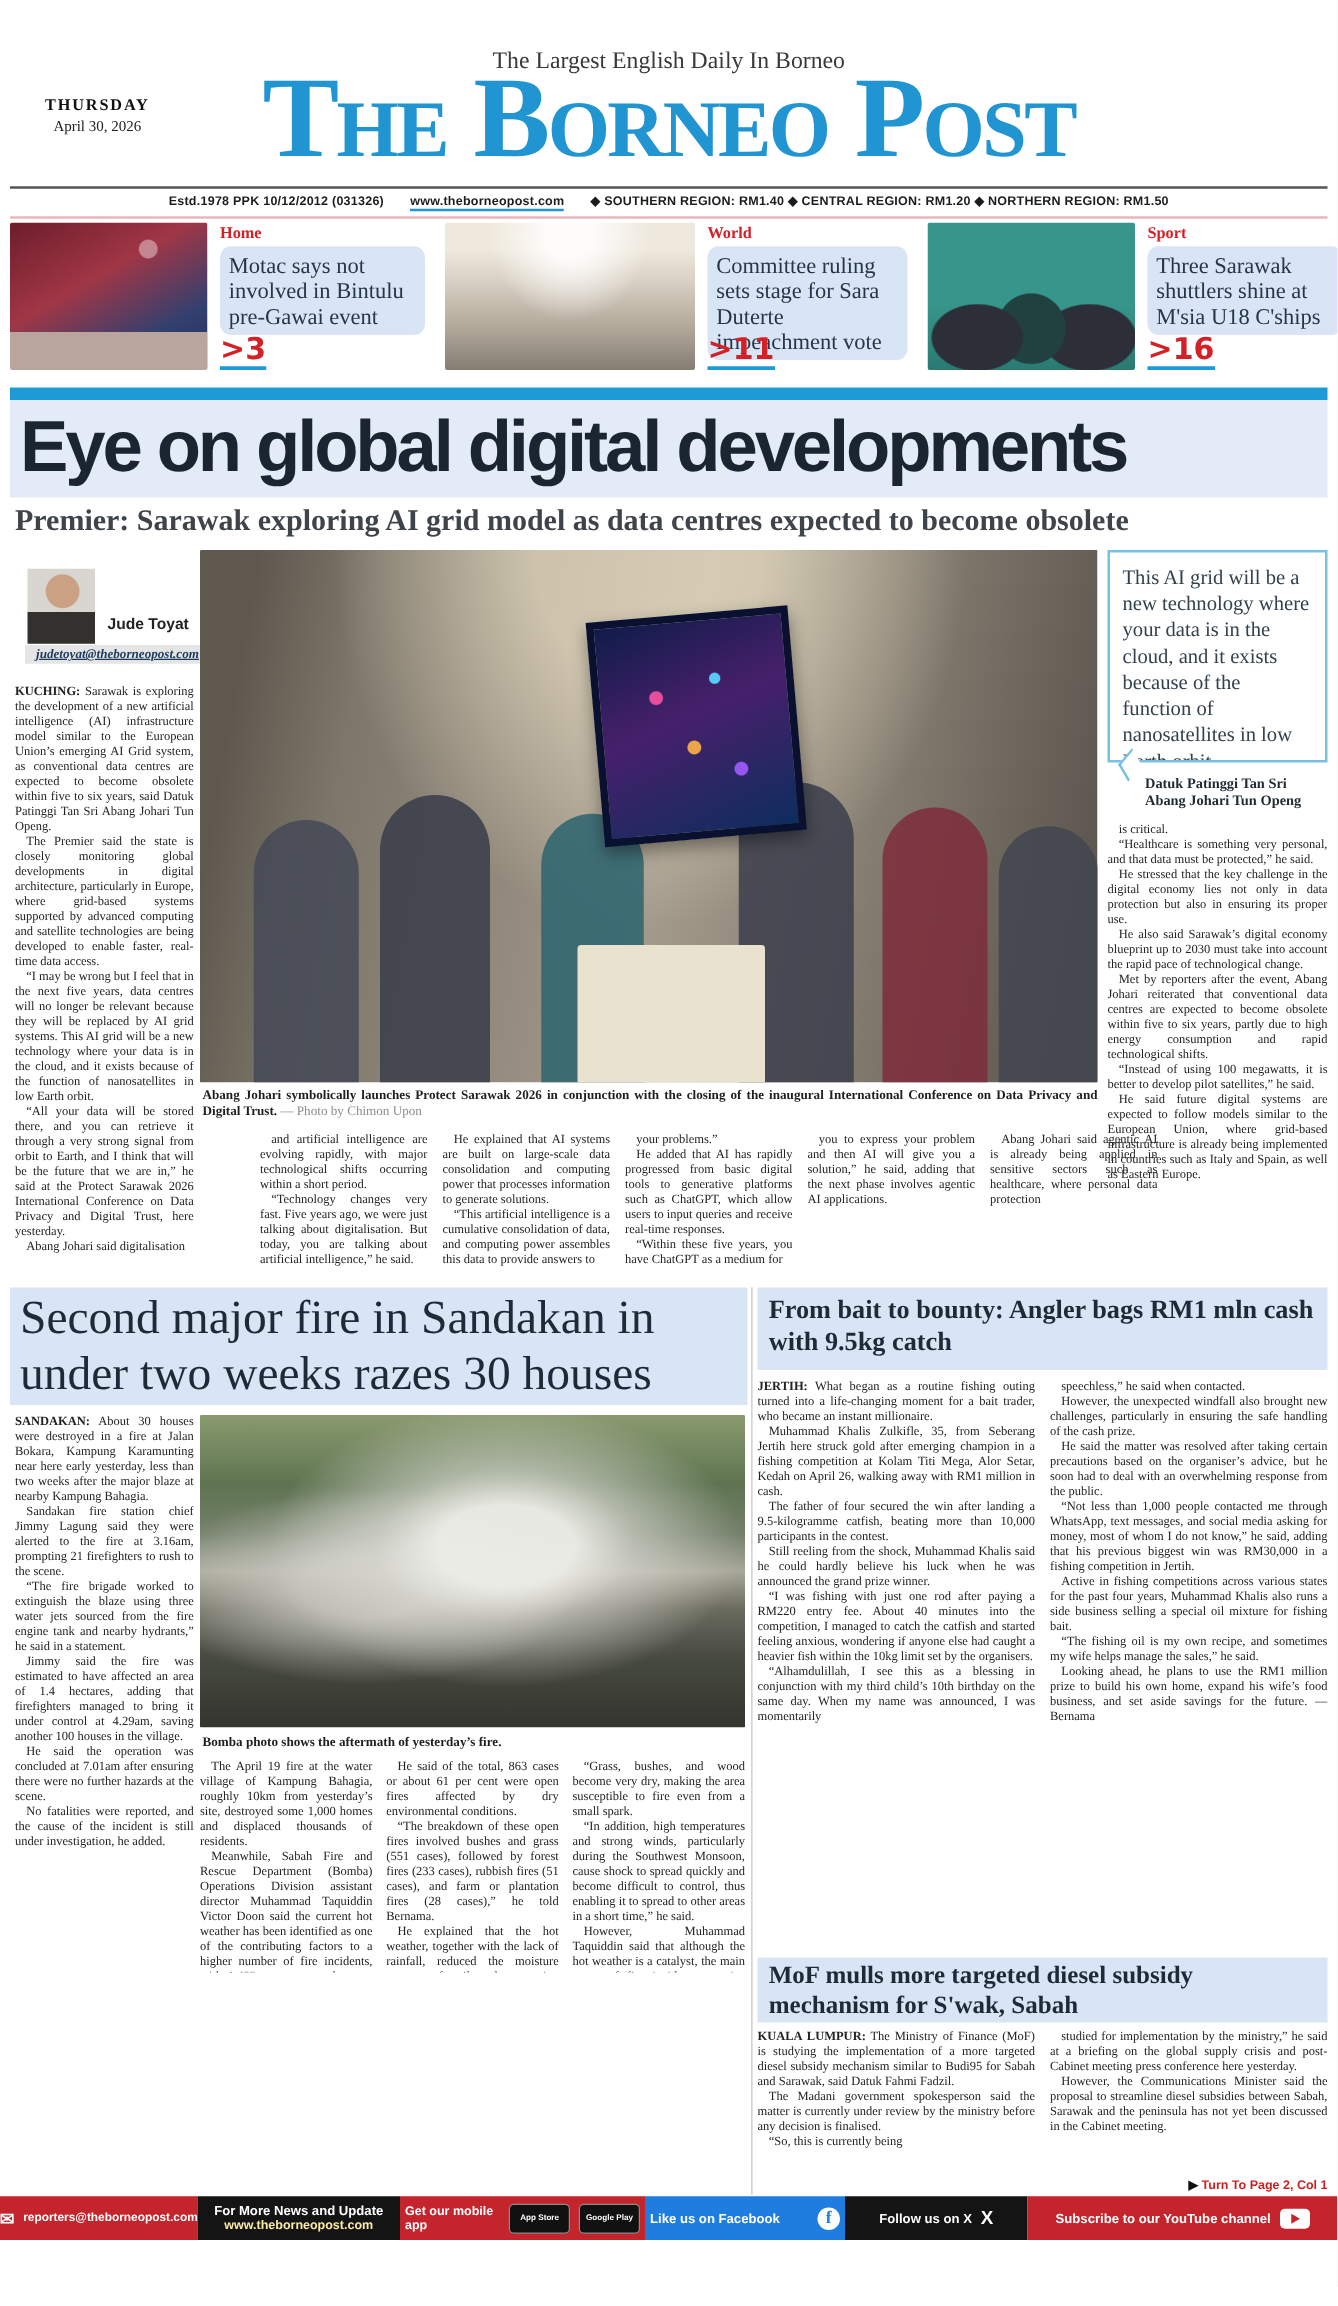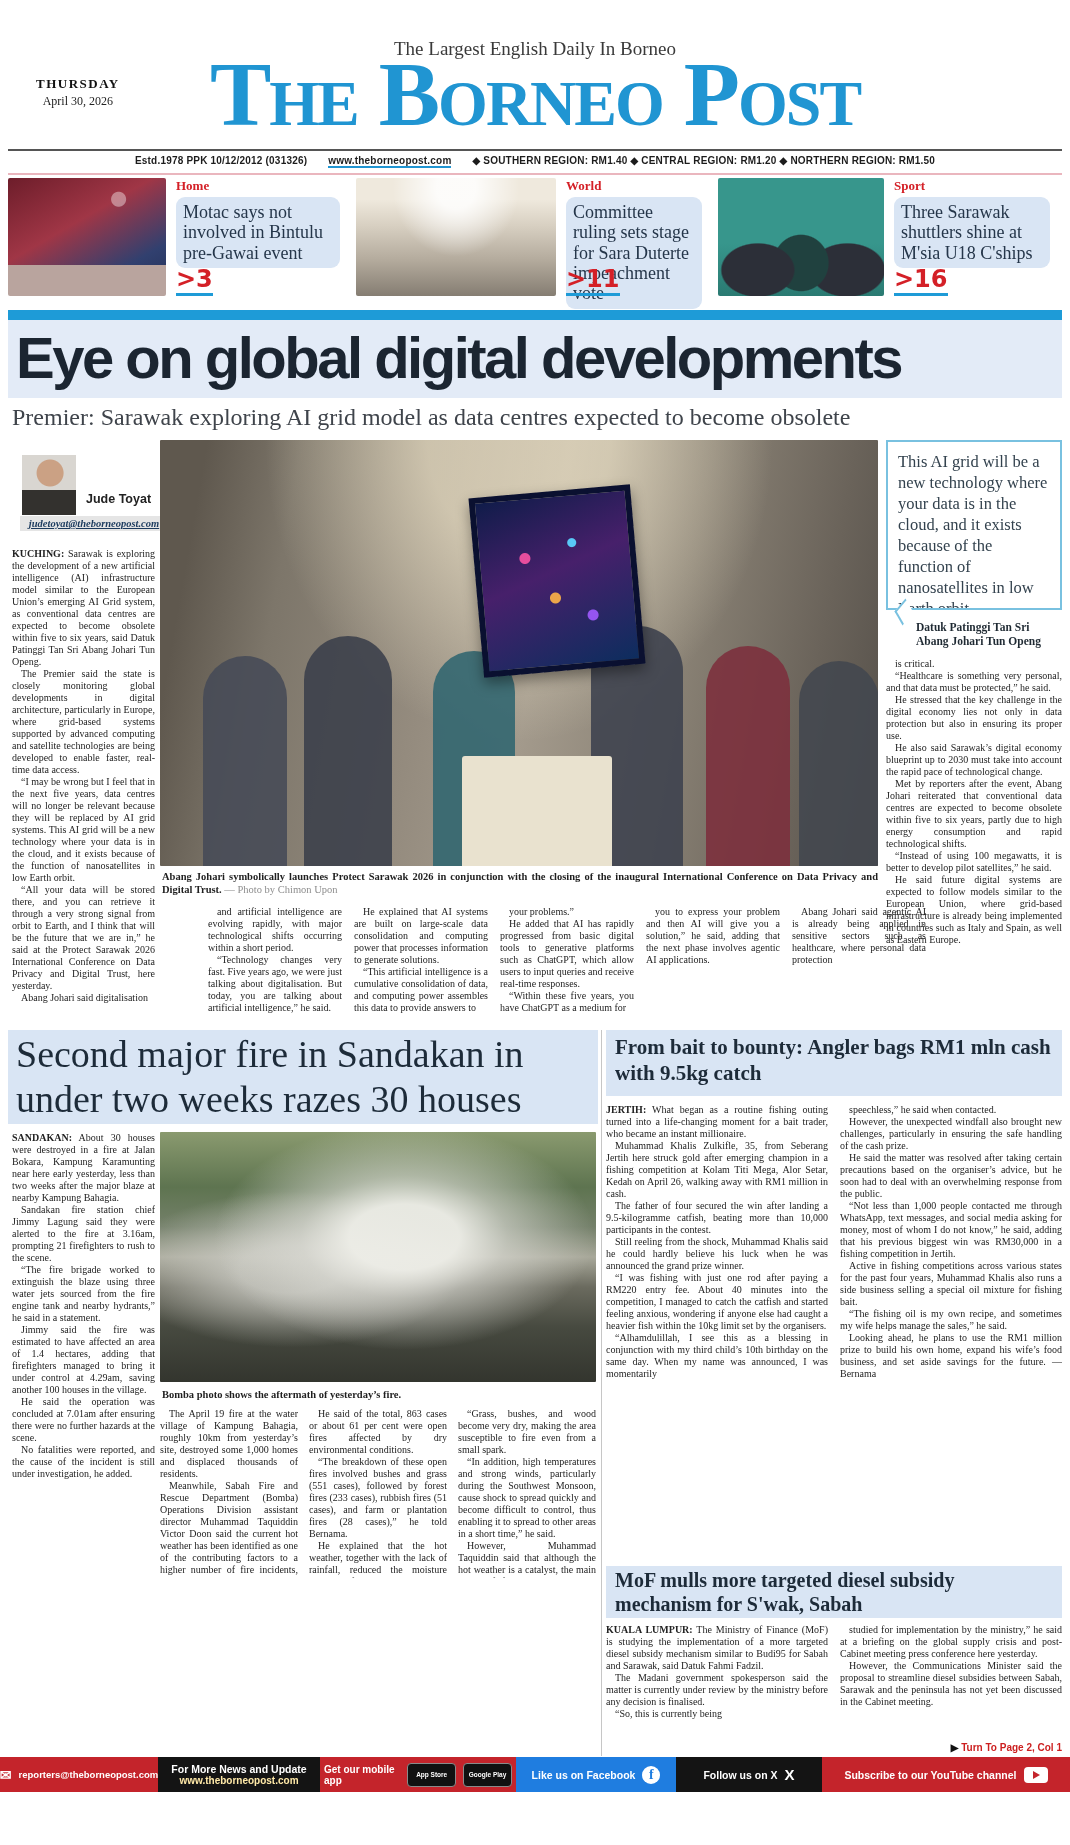--- a/index.html
+++ b/index.html
@@ -63,21 +63,21 @@
   .turn{font-family:"Liberation Sans",sans-serif;font-size:10px;font-weight:bold;text-align:right;}
   .turn .arrow{color:#111;}
   .turn .txt{color:#cc1f1f;}
 
   
   .footer{display:flex;height:35px;font-family:"Liberation Sans",sans-serif;}
   .fseg{display:flex;align-items:center;justify-content:center;gap:7px;color:#fff;
         font-size:11px;font-weight:bold;box-sizing:border-box;padding:0 4px;}
   .f-red{background:#c4242b;}
   .f-black{background:#141414;}
-  .f-blue{background:#1f7de0;}
+  .f-blue{background:#1f7de0;justify-content:space-between;}
   .fstack{display:flex;flex-direction:column;align-items:center;line-height:1.15;}
   .fstack .l2{font-size:10px;color:#ffe9a8;}
   .badge{width:56px;height:22px;background:#111;border:1px solid #8a8a8a;border-radius:4px;
          color:#fff;font-size:6.5px;display:flex;align-items:center;justify-content:center;gap:2px;}
   .fb-circle{width:18px;height:18px;border-radius:50%;background:#fff;color:#1f7de0;
              font-family:"Liberation Serif",serif;font-weight:bold;font-size:14px;
              display:flex;align-items:center;justify-content:center;}
   .x-glyph{font-size:15px;font-weight:bold;}
   .yt{width:24px;height:16px;background:#fff;border-radius:4px;position:relative;flex:none;}
   .yt::after{content:"";position:absolute;left:9px;top:4px;border-left:7px solid #c4242b;
@@ -115,21 +115,21 @@
       <div class="ttxt" style="width:164px;">
         <div class="tcat">Home</div>
         <div class="thl">Motac says not involved in Bintulu pre-Gawai event</div>
         <div class="tref">&gt;3</div>
       </div>
     </div>
     <div class="teaser">
       <div class="timg" style="width:200px;background:
            radial-gradient(ellipse at 50% 8%, rgba(255,255,255,.85) 0 14%, transparent 45%),
            linear-gradient(180deg,#efe9dd 0 18%, #d8d0c2 40%, #b3aa9c 70%, #857d72 100%);"></div>
-      <div class="ttxt" style="width:136px;">
+      <div class="ttxt" style="width:160px;">
         <div class="tcat">World</div>
         <div class="thl">Committee ruling sets stage for Sara Duterte impeachment vote</div>
         <div class="tref">&gt;11</div>
       </div>
     </div>
     <div class="teaser">
       <div class="timg" style="width:166px;background:
            radial-gradient(ellipse at 24% 78%, #2c2f38 0 20%, transparent 21%),
            radial-gradient(ellipse at 50% 72%, #20413f 0 23%, transparent 24%),
            radial-gradient(ellipse at 78% 78%, #2c2f38 0 20%, transparent 21%),
@@ -139,21 +139,21 @@
         <div class="thl">Three Sarawak shuttlers shine at M'sia U18 C'ships</div>
         <div class="tref">&gt;16</div>
       </div>
     </div>
   </div>
 
   <div class="abs blue-bar" style="left:8px;width:1054px;top:310px;height:10px;"></div>
   <div class="abs hl-band" style="left:8px;width:1054px;top:320px;height:78px;">
     <div class="lead-hl">Eye on global digital developments</div>
   </div>
-  <div class="abs subhead" style="left:12px;top:404px;">Premier: Sarawak exploring AI grid model as data centres expected to become obsolete</div>
+  <div class="abs subhead" style="left:12px;top:404px;font-weight:bold;">Premier: Sarawak exploring AI grid model as data centres expected to become obsolete</div>
 
   <div class="abs" style="left:22px;top:455px;width:54px;height:60px;background:
        radial-gradient(circle at 52% 30%, #cba184 0 13px, transparent 14px),
        linear-gradient(180deg,#d9d6d1 0 58%, #33312e 58% 100%);"></div>
   <div class="abs author-name" style="left:86px;top:492px;">Jude Toyat</div>
   <div class="abs author-email" style="left:20px;top:516px;width:138px;">judetoyat@theborneopost.com</div>
 
   <div class="abs bodycol" style="left:12px;top:548px;width:143px;height:462px;">
     <p><b>KUCHING:</b> <span>Sarawak is exploring the development of a new artificial intelligence (AI) infrastructure model similar to the European Union’s emerging AI Grid system, as conventional data centres are expected to become obsolete within five to six years, said Datuk Patinggi Tan Sri Abang Johari Tun Openg.</span></p>
     <div class="paras">

